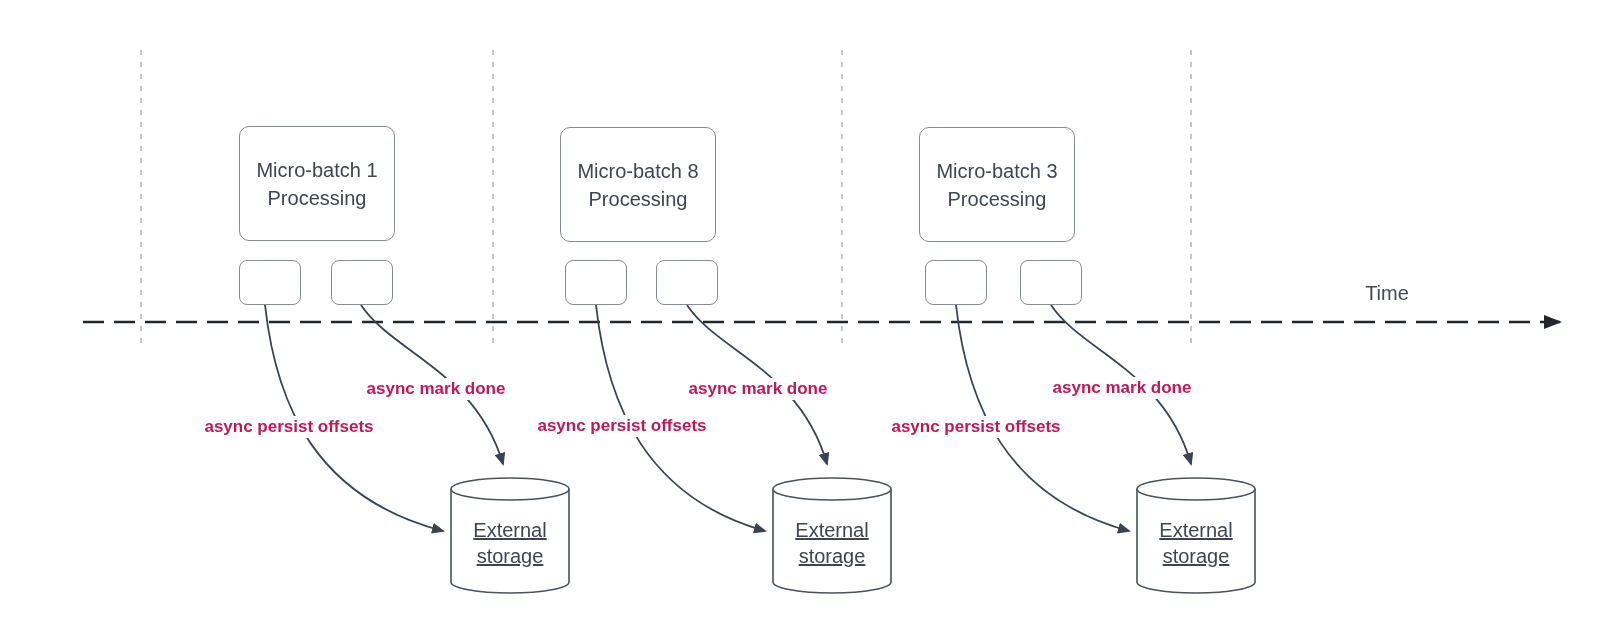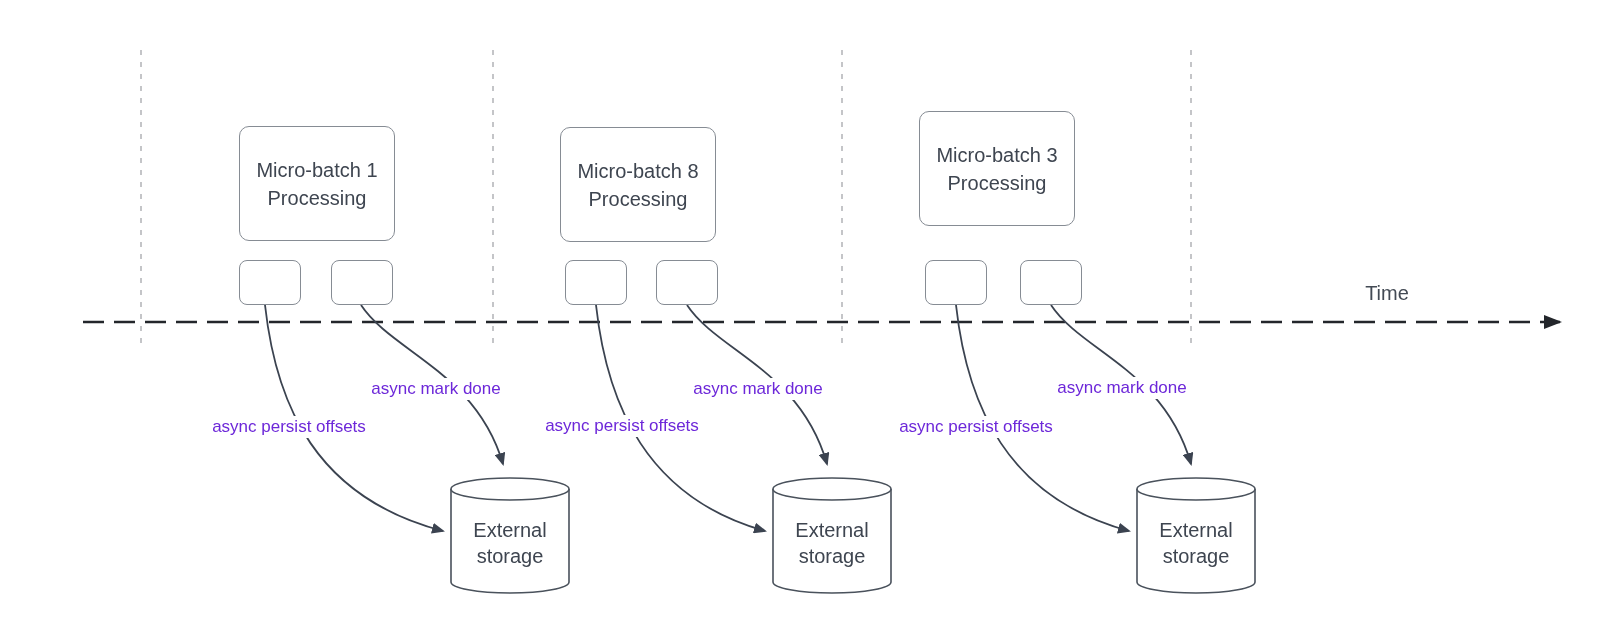--- a/index.html
+++ b/index.html
@@ -49,32 +49,33 @@
     box-sizing: border-box;
     z-index: 3;
   }
   .edge-label {
     position: absolute;
     transform: translate(-50%, -50%);
     white-space: nowrap;
     background: #ffffff;
     padding: 1px 3px;
     font-size: 17px;
-    font-weight: normal;
-    color: #6d28d9;
+    font-weight: bold;
+    color: #be185d;
     z-index: 4;
   }
   .cyl-text {
     position: absolute;
     width: 120px;
     text-align: center;
     color: #3e4550;
     font-size: 20px;
     line-height: 26px;
     z-index: 3;
+    text-decoration: underline;
   }
   .time-label {
     position: absolute;
     transform: translate(-50%, -50%);
     white-space: nowrap;
     color: #434a54;
     font-size: 20px;
     z-index: 3;
   }
 </style>
@@ -144,21 +145,21 @@
   </div>
   <div class="mini-box" style="left:565px; top:260px;"></div>
   <div class="mini-box" style="left:656px; top:260px;"></div>
   <div class="edge-label" style="left:622px; top:426px;">async persist offsets</div>
   <div class="edge-label" style="left:758px; top:389px;">async mark done</div>
   <div class="cyl-text" style="left:772px; top:517px;">
     <div>External</div>
     <div>storage</div>
   </div>
 
-  <div class="batch-box" style="left:919px; top:111px;">
+  <div class="batch-box" style="left:919px; top:127px;">
     <div>Micro-batch 3</div>
     <div>Processing</div>
   </div>
   <div class="mini-box" style="left:925px; top:260px;"></div>
   <div class="mini-box" style="left:1020px; top:260px;"></div>
   <div class="edge-label" style="left:976px; top:427px;">async persist offsets</div>
   <div class="edge-label" style="left:1122px; top:388px;">async mark done</div>
   <div class="cyl-text" style="left:1136px; top:517px;">
     <div>External</div>
     <div>storage</div>

